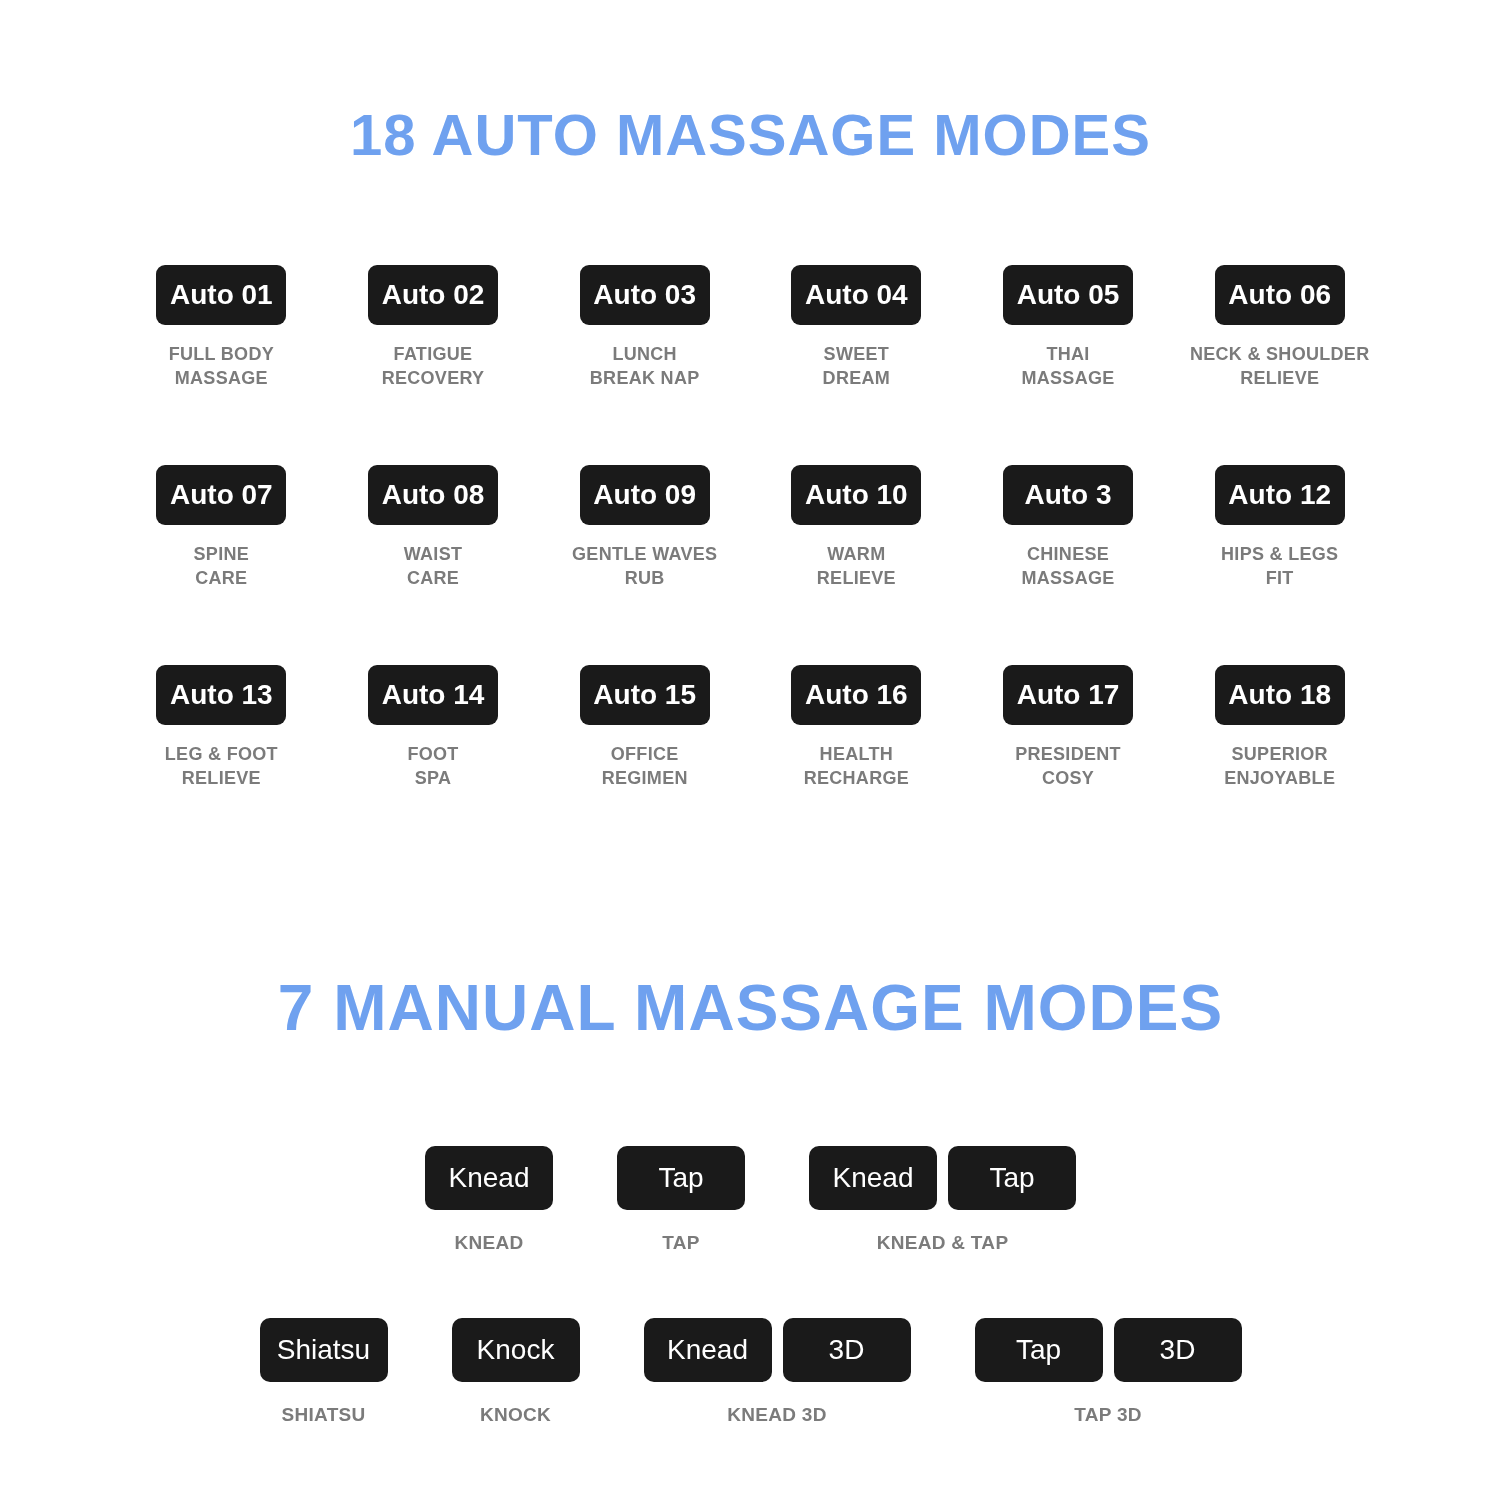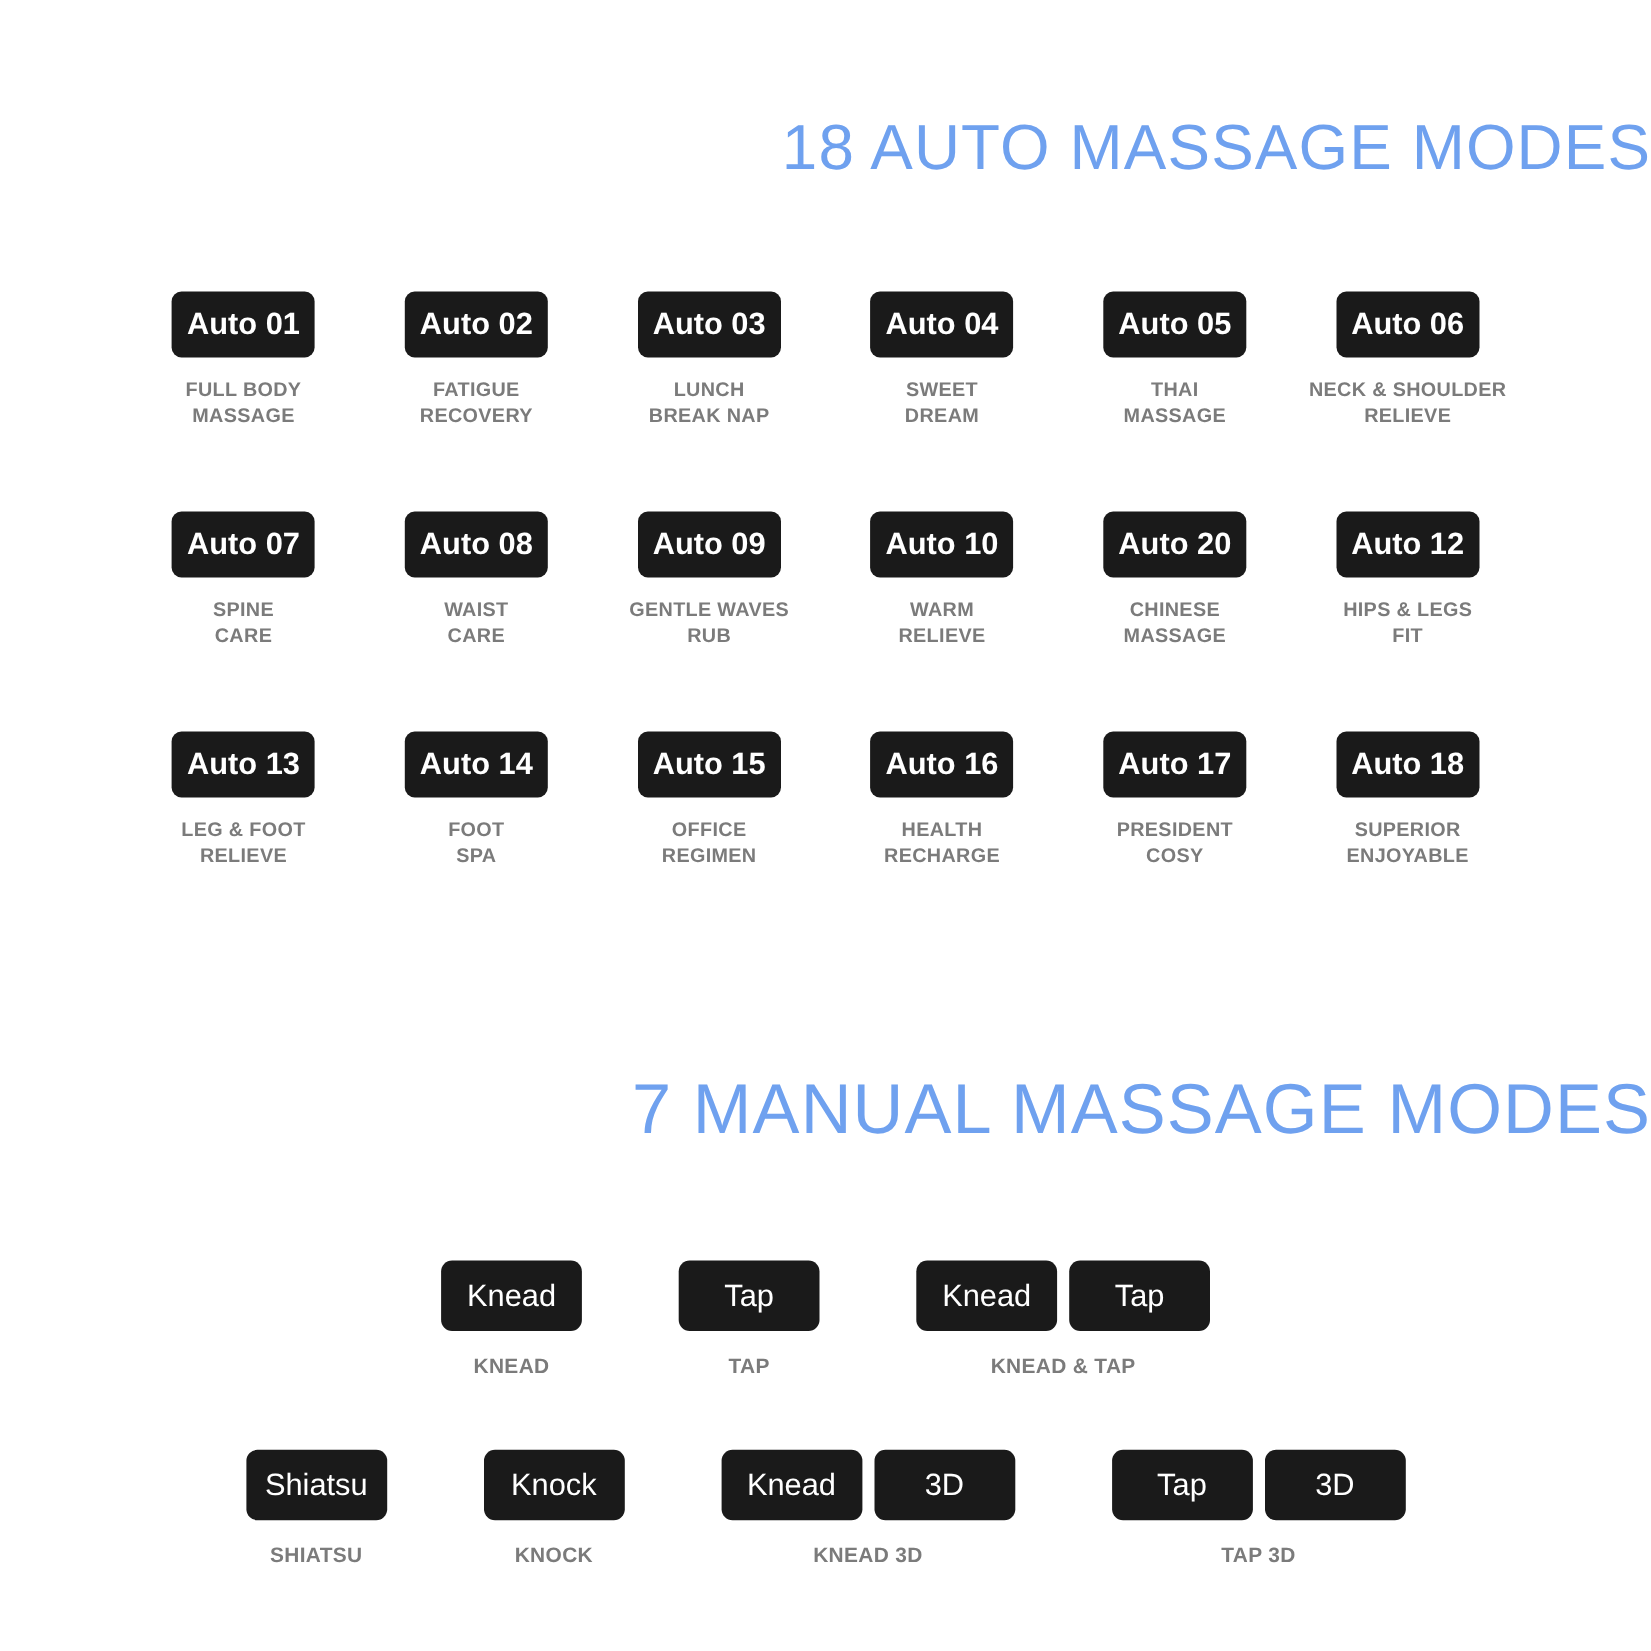--- a/index.html
+++ b/index.html
@@ -6,23 +6,23 @@
     --accent-blue:#6FA1EF;
     --button-bg:#1A1A1A;
     --button-text:#FFFFFF;
     --label-gray:#7B7B7B;
     --background:#FFFFFF;
   }
   *{margin:0;padding:0;box-sizing:border-box;}
   html,body{width:1501px;height:1501px;background:var(--background);overflow:hidden;
     font-family:"Liberation Sans","DejaVu Sans",sans-serif;}
   .section-title{
-    text-align:right;
+    text-align:center;
     color:var(--accent-blue);
-    font-weight:normal;
+    font-weight:bold;
     font-size:58px;
     line-height:1.2;
     letter-spacing:1px;
   }
   .auto-title{margin-top:100px;}
   .manual-title{margin-top:180px;font-size:64px;}
   .auto-grid{
     width:1270px;
     margin:95px auto 0;
     display:flex;
@@ -52,21 +52,21 @@
     font-size:18px;font-weight:bold;
     letter-spacing:0.3px;
     line-height:24px;
     text-align:center;
     white-space:pre-line;
   }
   .manual-row{
     display:flex;
     justify-content:center;
     align-items:flex-start;
-    gap:88px;
+    gap:64px;
   }
   .manual-row-1{margin-top:100px;}
   .manual-row-2{margin-top:64px;}
   .mgroup{
     display:flex;
     flex-direction:column;
     align-items:center;
   }
   .mbuttons{display:flex;gap:11px;}
   .btn-manual{
@@ -145,21 +145,21 @@
           <div class="btn-dark">Auto 09</div>
           <div class="mode-label">GENTLE WAVES
 RUB</div>
         </div>
         <div class="auto-cell">
           <div class="btn-dark">Auto 10</div>
           <div class="mode-label">WARM
 RELIEVE</div>
         </div>
         <div class="auto-cell">
-          <div class="btn-dark">Auto 20</div>
+          <div class="btn-dark">Auto 3</div>
           <div class="mode-label">CHINESE
 MASSAGE</div>
         </div>
         <div class="auto-cell">
           <div class="btn-dark">Auto 12</div>
           <div class="mode-label">HIPS &amp; LEGS
 FIT</div>
         </div>
       </div>
 

